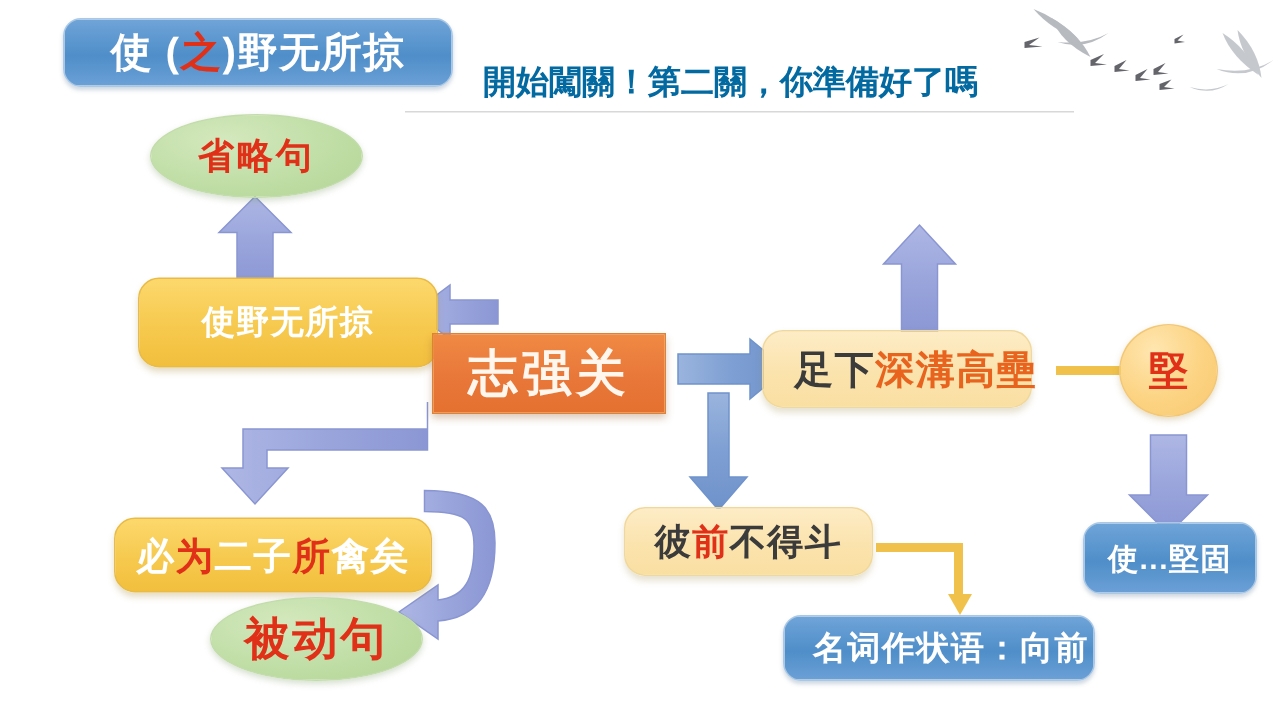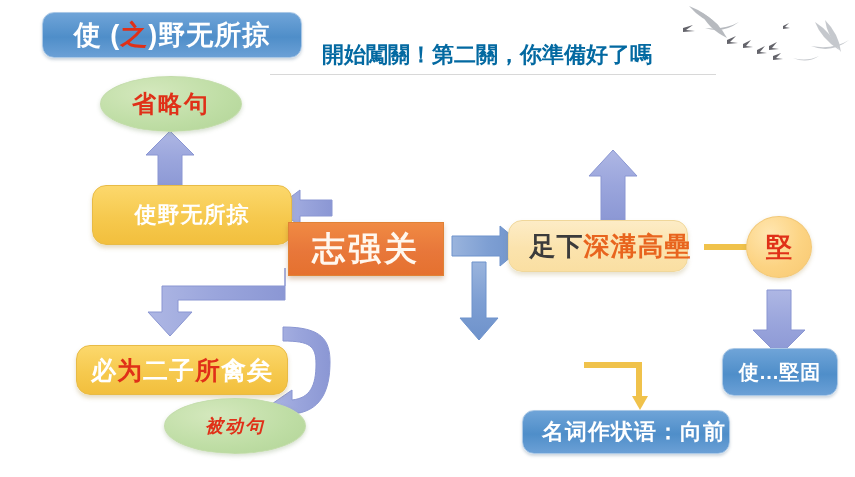--- a/index.html
+++ b/index.html
@@ -180,31 +180,36 @@
   <div class="node green-ellipse" style="left:100px;top:76px;width:142px;height:56px;font-size:24px;">省略句</div>
 
   <div class="node gold-box" style="left:76px;top:185px;width:200px;height:60px;font-size:22px;margin-left:16px;">使野无所掠</div>
 
   <div class="node gold-box" style="left:76px;top:313px;width:212px;height:50px;font-size:25px;margin-top:32px;">
     <span>
       <span class="hl-white">必</span><span class="hl-red">为</span><span class="hl-white">二子</span><span class="hl-red">所</span><span class="hl-white">禽矣</span>
     </span>
   </div>
 
-  <div class="node green-ellipse" style="left:164px;top:398px;width:142px;height:56px;font-size:18px;font-style:italic;">被动句</div>
+  <div class="node green-ellipse" style="left:140px;top:398px;width:142px;height:56px;font-size:30px;">被动句</div>
 
   <div class="node orange-box" style="left:288px;top:222px;width:156px;height:54px;font-size:33px;">志强关</div>
 
 
   <div class="node cream-box" style="left:508px;top:220px;width:180px;height:52px;font-size:26px;padding-left:25px;">
     <span>
       <span class="hl-dark">足下</span><span class="hl-orange">深溝高壘</span>
     </span>
   </div>
 
   <div class="node gold-circle" style="left:746px;top:216px;width:66px;height:62px;font-size:26px;">堅</div>
 
   <div class="node blue-box" style="left:722px;top:348px;width:116px;height:48px;font-size:20px;">使...堅固</div>
 
+  <div class="node cream-box" style="left:416px;top:338px;width:166px;height:46px;font-size:24px;">
+    <span>
+      <span class="hl-dark">彼</span><span class="hl-red">前</span><span class="hl-dark">不得斗</span>
+    </span>
+  </div>
 
   <div class="node blue-box" style="left:522px;top:410px;width:208px;height:44px;font-size:22px;padding-left:16px;">名词作状语：向前</div>
 
 </div>
 
 </body></html>

